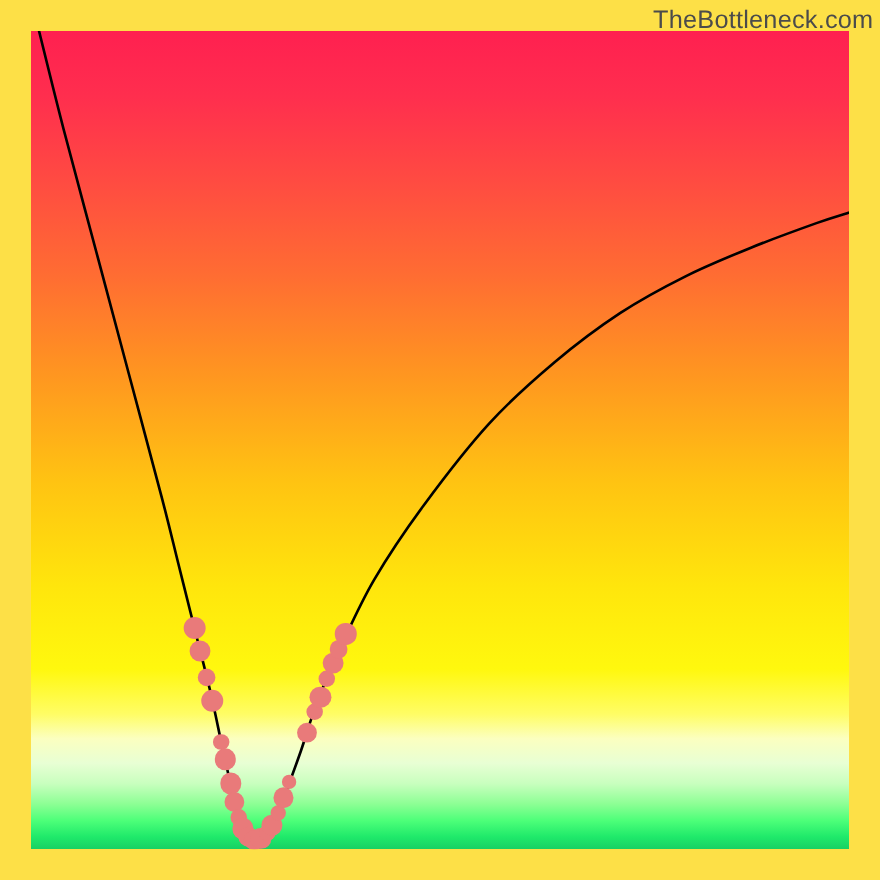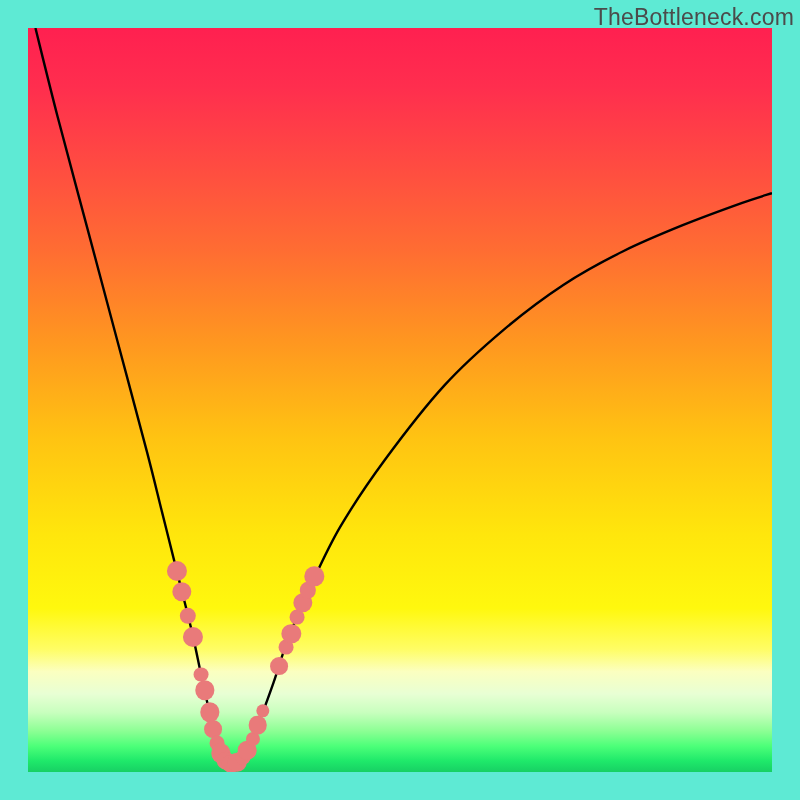--- a/index.html
+++ b/index.html
@@ -10,21 +10,21 @@
     overflow: hidden;
     background: #000;
     font-family: Arial, Helvetica, sans-serif;
   }
   .frame {
     position: absolute;
     left: 0;
     top: 0;
     width: 800px;
     height: 800px;
-    background: #5eead4;
+    background: #fde047;
   }
   .plot {
     position: absolute;
     left: 28px;
     top: 28px;
     width: 744px;
     height: 744px;
     overflow: hidden;
   }
   .gradient-bg {

